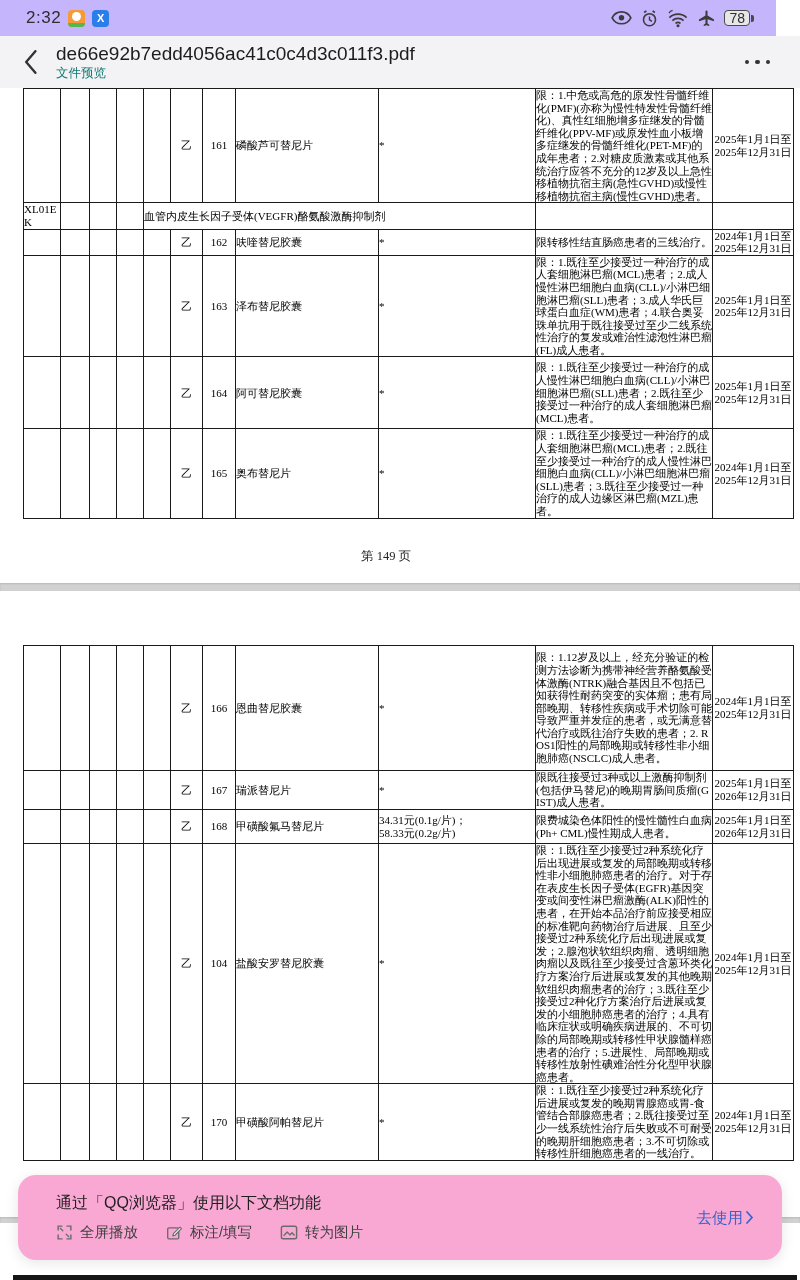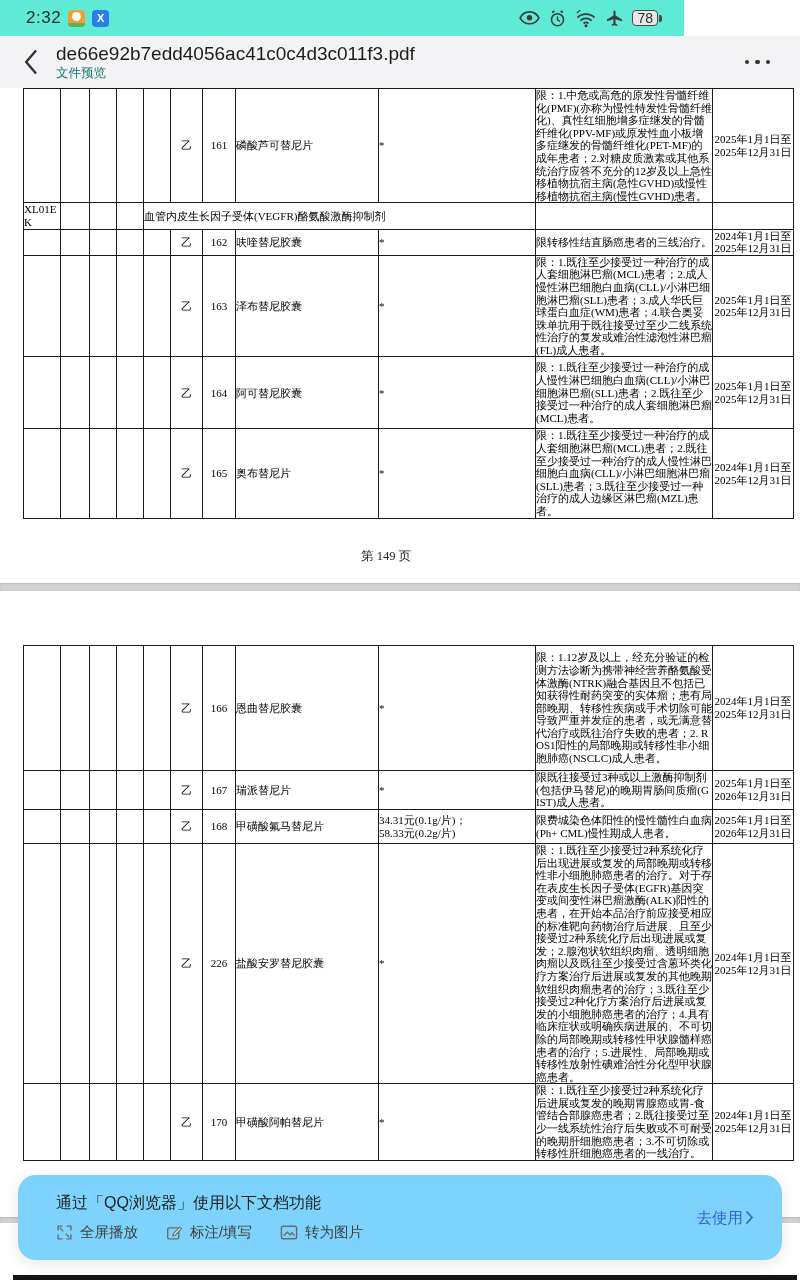--- a/index.html
+++ b/index.html
@@ -1,20 +1,20 @@
 <!DOCTYPE html>
 <html><head>
 <meta charset="utf-8">
 <style>
   html,body{margin:0;padding:0;}
   body{font-family:"Liberation Sans","DejaVu Sans",sans-serif;}
   .screen{position:relative;width:800px;height:1280px;background:#fff;overflow:hidden;}
 
   
-  .statusbar{position:absolute;top:0;left:0;width:684px;height:36px;background:#5eead4;
+  .statusbar{position:absolute;top:0;left:0;width:776px;height:36px;background:#c4b5fd;
     display:flex;align-items:center;justify-content:space-between;padding:0 26px;box-sizing:border-box;}
   .sb-left{display:flex;align-items:center;gap:7px;}
   .sb-time{font-size:17px;color:#2e2e2e;font-weight:500;letter-spacing:.5px;}
   .appicon{display:inline-flex;align-items:center;justify-content:center;width:17px;height:17px;
     border-radius:4px;font-size:11px;font-weight:bold;color:#fff;position:relative;overflow:hidden;}
   .appicon.orange{background:#f59a35;}
   .appicon.orange::before{content:"";position:absolute;width:9px;height:9px;border-radius:50%;background:#fff;top:2.5px;left:4px;}
   .appicon.orange::after{content:"";position:absolute;left:0;bottom:0;width:100%;height:4px;background:#57b554;}
   .appicon.blue{background:#2b7de9;}
   .sb-right{display:flex;align-items:center;gap:8px;}
@@ -55,21 +55,21 @@
   td.pr{padding:0 3px;white-space:pre-line;}
   td.lim{padding:1px 3px;}
   td.dt{text-align:center;font-size:10px;line-height:12.8px;white-space:pre-line;margin-top:28px;}
   td.code{font-size:10.5px;padding-left:1px;}
   td.cat{padding-left:2px;margin-left:6px;}
   tr.h114{height:114px}tr.h17{height:17px}tr.h26{height:26px}tr.h16{height:16px}
   tr.h99{height:99px}tr.h72{height:72px}tr.h79{height:79px}
   tr.h125{height:125px}tr.h39{height:39px}tr.h34{height:34px}tr.h238{height:238px}tr.h67{height:67px}
 
   
-  .footer-card{position:absolute;top:1175px;left:18px;width:764px;height:85px;background:#7dd3fc;
+  .footer-card{position:absolute;top:1175px;left:18px;width:764px;height:85px;background:#f9a8d4;
     border-radius:18px;box-shadow:0 3px 14px rgba(0,0,0,.10);z-index:5;
     padding:18px 30px 0 38px;box-sizing:border-box;}
   .fc-head{font-size:16px;color:#1f1f1f;}
   .fc-row{display:flex;align-items:center;margin-top:9px;}
   .fact{display:flex;align-items:center;gap:7px;margin-right:28px;cursor:pointer;}
   .fact svg{display:block;}
   .flabel{font-size:14.5px;color:#3f3f3f;}
   .cta{position:absolute;right:28px;top:50%;transform:translateY(-50%);display:flex;align-items:center;gap:2px;cursor:pointer;}
   .cta span{font-size:15.5px;}
 
@@ -289,21 +289,21 @@
         <td class="dt">2025年1月1日至
 2026年12月31日</td>
       </tr>
       <tr class="h238">
         <td></td>
             <td></td>
             <td></td>
             <td></td>
             <td></td>
         <td class="cls">乙</td>
-        <td class="no">226</td>
+        <td class="no">104</td>
         <td class="nm">盐酸安罗替尼胶囊</td>
         <td class="pr">*</td>
         <td class="lim">限：1.既往至少接受过2种系统化疗后出现进展或复发的局部晚期或转移性非小细胞肺癌患者的治疗。对于存在表皮生长因子受体(EGFR)基因突变或间变性淋巴瘤激酶(ALK)阳性的患者，在开始本品治疗前应接受相应的标准靶向药物治疗后进展、且至少接受过2种系统化疗后出现进展或复发；2.腺泡状软组织肉瘤、透明细胞肉瘤以及既往至少接受过含蒽环类化疗方案治疗后进展或复发的其他晚期软组织肉瘤患者的治疗；3.既往至少接受过2种化疗方案治疗后进展或复发的小细胞肺癌患者的治疗；4.具有临床症状或明确疾病进展的、不可切除的局部晚期或转移性甲状腺髓样癌患者的治疗；5.进展性、局部晚期或转移性放射性碘难治性分化型甲状腺癌患者。</td>
         <td class="dt">2024年1月1日至
 2025年12月31日</td>
       </tr>
       <tr class="h67">
         <td></td>
             <td></td>
             <td></td>

